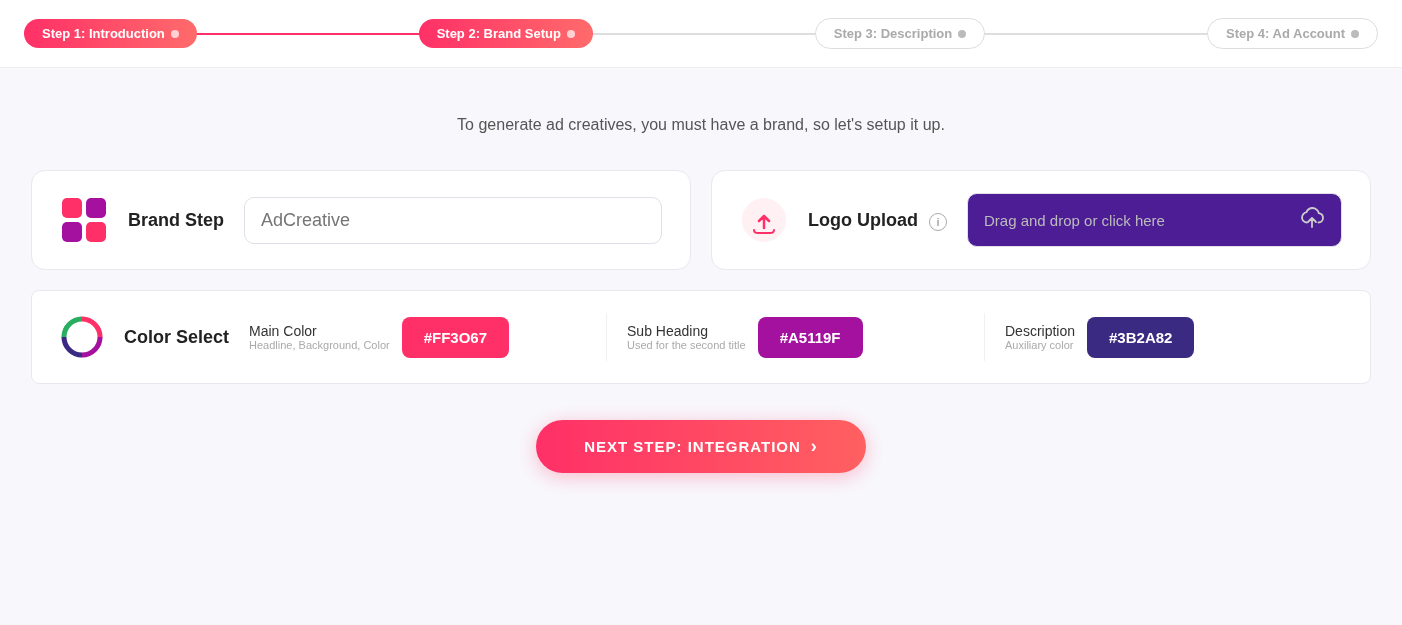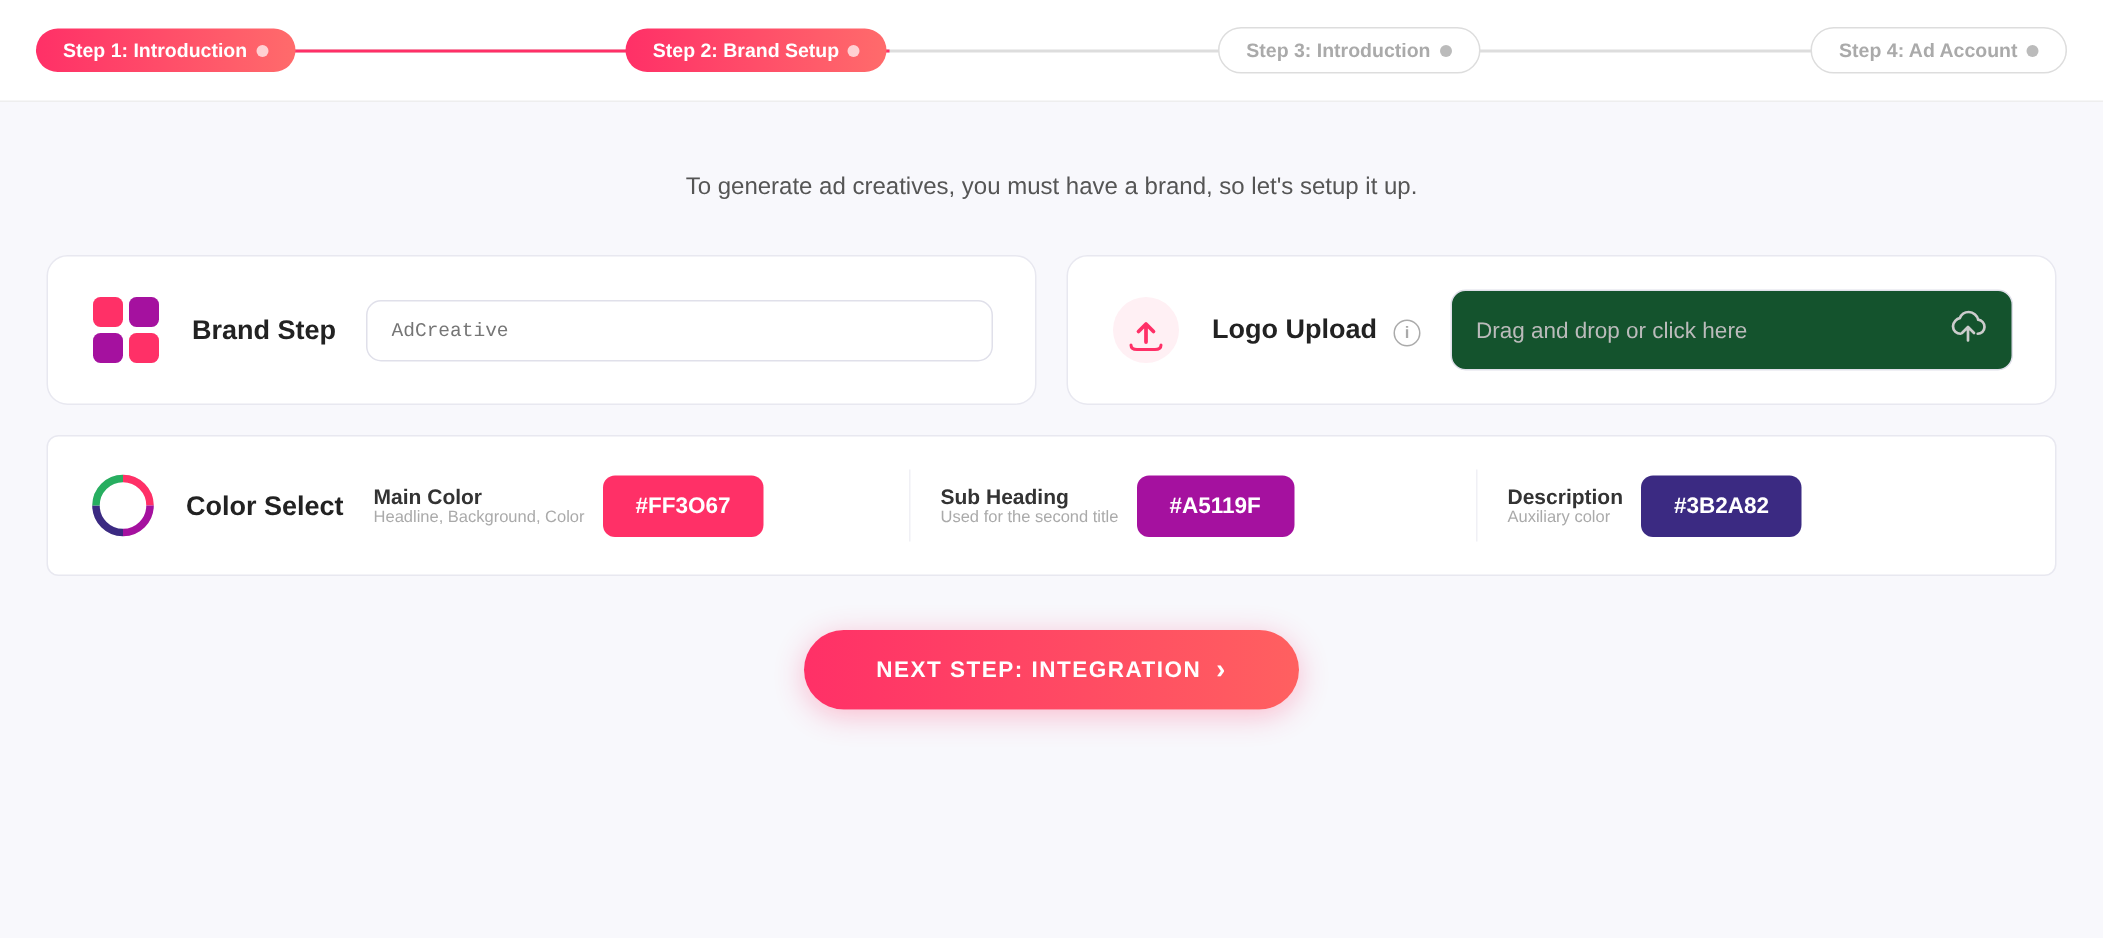--- a/index.html
+++ b/index.html
@@ -135,37 +135,36 @@
       font-size: 18px;
       font-weight: 700;
       color: #222;
       white-space: nowrap;
     }
     .card-input {
       flex: 1;
       border: 1.5px solid #e0e0ea;
       border-radius: 10px;
       padding: 12px 16px;
-      font-size: 13px;
+      font-size: 18px;
       color: #ec4899;
       outline: none;
       background: #fff;
-      font-family: Liberation Mono, monospace;
     }
     .upload-area {
       flex: 1;
       border: 1.5px solid #e0e0ea;
       border-radius: 10px;
       padding: 12px 16px;
       font-size: 15px;
       color: #bbb;
       display: flex;
       align-items: center;
       justify-content: space-between;
-      background: #14532d;
+      background: #4c1d95;
       cursor: pointer;
       text-align: center;
     }
     .upload-icon {
       color: #ccc;
       font-size: 22px;
     }
     .info-icon {
       width: 18px;
       height: 18px;
@@ -203,21 +202,21 @@
       width: 1px;
       height: 48px;
       background: #f0f0f5;
     }
     .color-text {
       display: flex;
       flex-direction: column;
     }
     .color-text-title {
       font-size: 14px;
-      font-weight: 700;
+      font-weight: 400;
       color: #333;
     }
     .color-text-sub {
       font-size: 11px;
       color: #aaa;
     }
     .color-badge {
       padding: 12px 22px;
       border-radius: 8px;
       color: #fff;
@@ -274,21 +273,21 @@
       <div class="step-label">
         <span>Step 2: Brand Setup</span>
         <span class="step-dot"></span>
       </div>
     </div>
 
     <div class="step-spacer"></div>
 
     <div class="step-item inactive">
       <div class="step-label">
-        <span>Step 3: Introduction</span>
+        <span>Step 3: Description</span>
         <span class="step-dot inactive"></span>
       </div>
     </div>
 
     <div class="step-spacer"></div>
 
     <div class="step-item inactive">
       <div class="step-label">
         <span>Step 4: Ad Account</span>
         <span class="step-dot inactive"></span>

